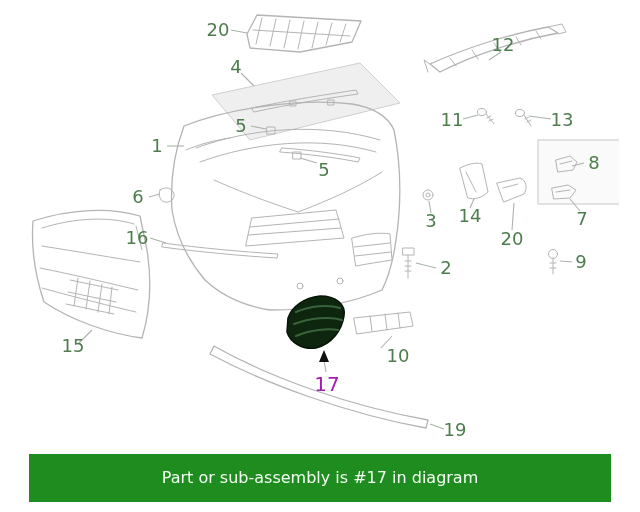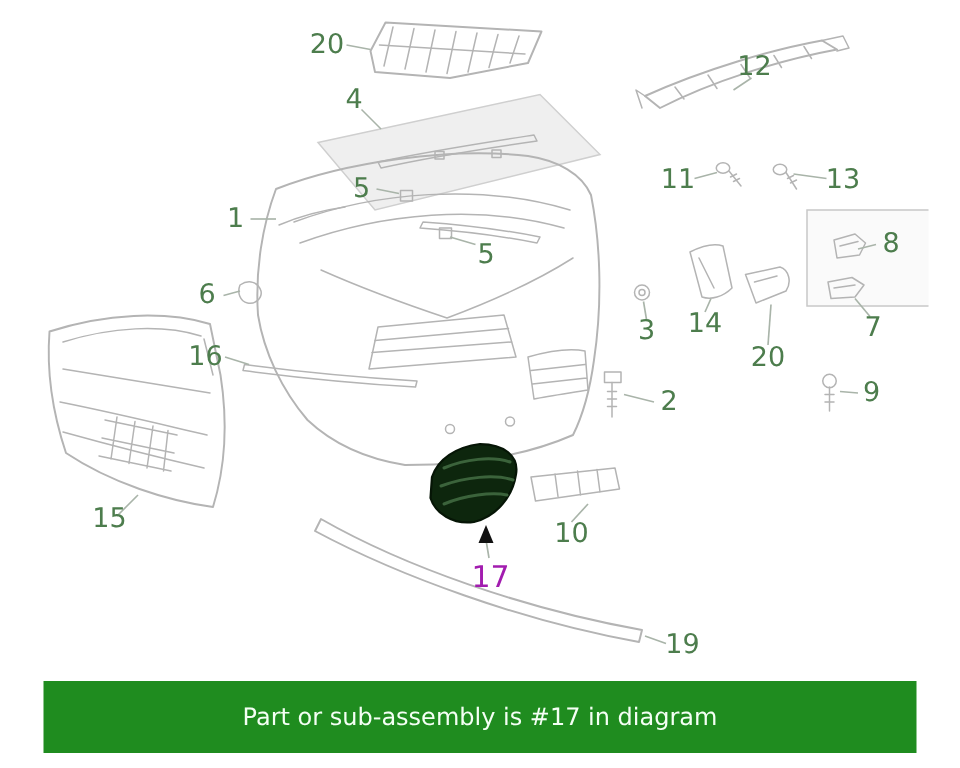--- a/index.html
+++ b/index.html
@@ -190,21 +190,21 @@
   <div class="part-label" style="left:594px;top:163px">8</div>
   <div class="part-label" style="left:138px;top:197px">6</div>
   <div class="part-label" style="left:431px;top:221px">3</div>
   <div class="part-label" style="left:470px;top:216px">14</div>
   <div class="part-label" style="left:582px;top:219px">7</div>
   <div class="part-label" style="left:512px;top:239px">20</div>
   <div class="part-label" style="left:137px;top:238px">16</div>
   <div class="part-label" style="left:446px;top:268px">2</div>
   <div class="part-label" style="left:581px;top:262px">9</div>
   <div class="part-label" style="left:73px;top:346px">15</div>
-  <div class="part-label" style="left:381px;top:356px">10</div>
+  <div class="part-label" style="left:398px;top:356px">10</div>
   <div class="part-label highlight" style="left:327px;top:384px">17</div>
   <div class="part-label" style="left:455px;top:430px">19</div>
 
   <div id="banner">
     <div>Part or sub-assembly is #17 in diagram</div>
   </div>
 
 </div>
 
 </body></html>

